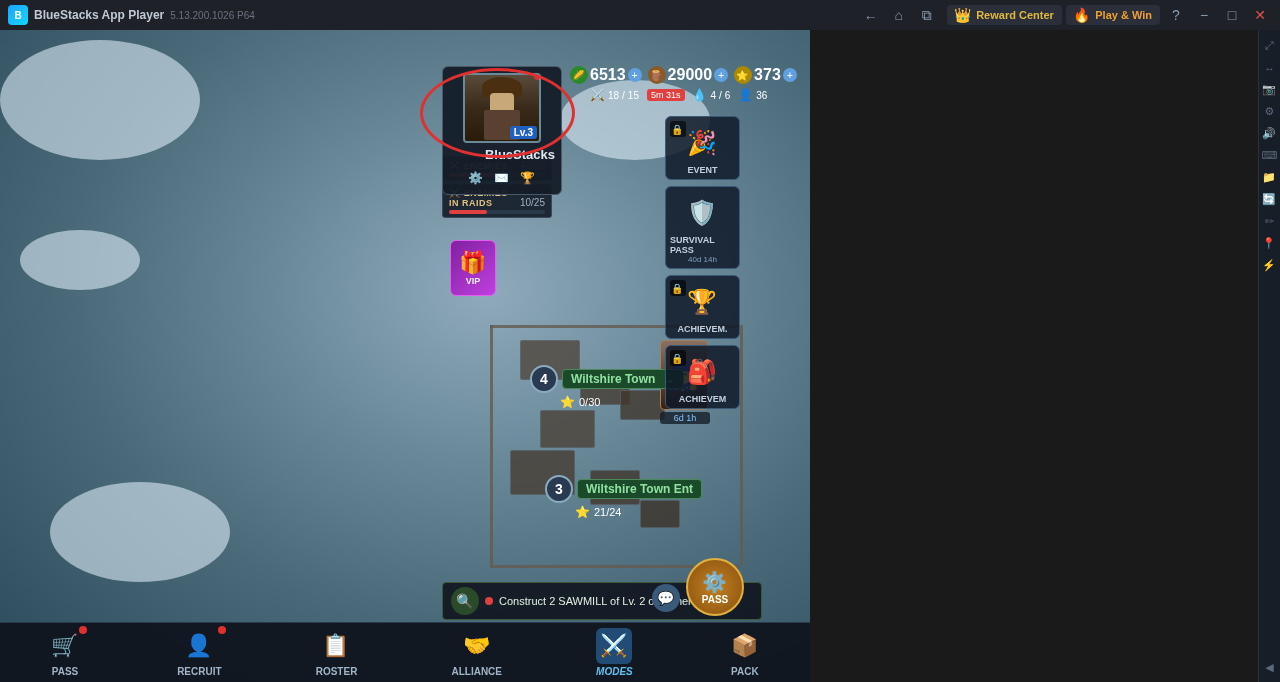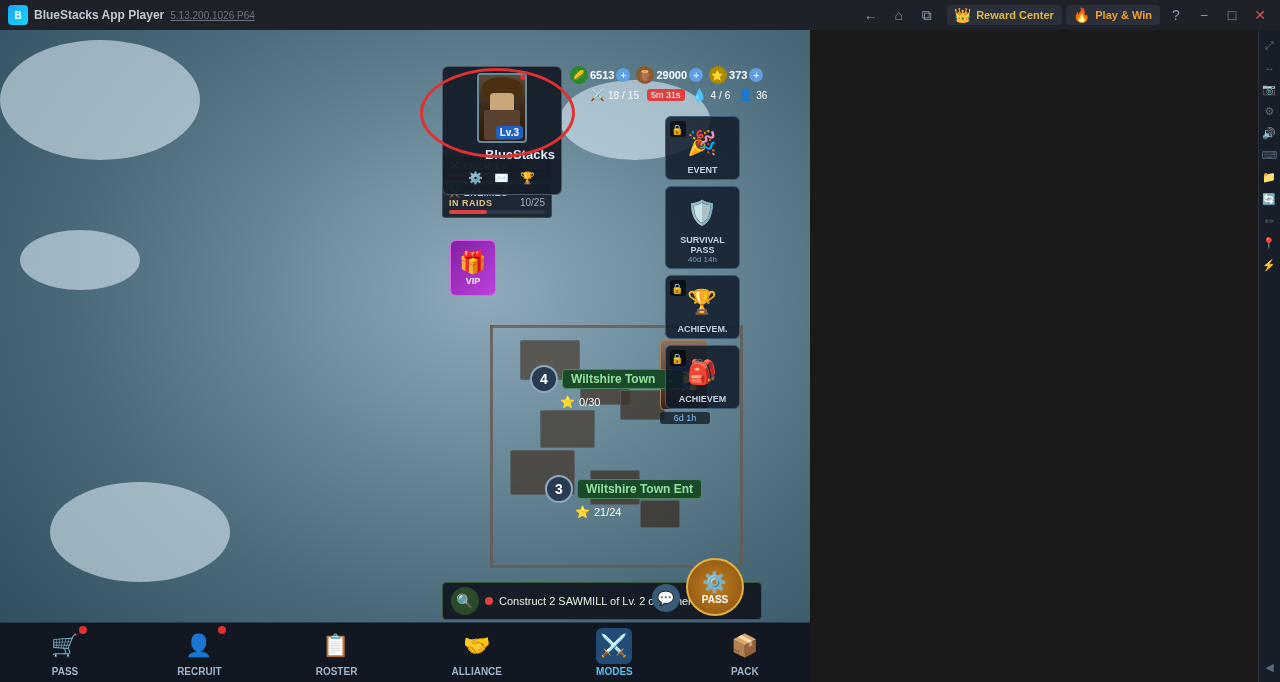--- a/index.html
+++ b/index.html
@@ -36,21 +36,20 @@
       font-size: 10px; color: white; font-weight: bold;
     }
     .app-title {
       color: #c0c8d4;
       font-size: 12px;
       font-weight: bold;
     }
     .app-version {
       color: #6a7280;
       font-size: 10px;
-      text-decoration: underline;
     }
     #titlebar-nav {
       display: flex;
       gap: 4px;
       padding: 0 8px;
     }
     .nav-btn {
       width: 24px; height: 24px;
       display: flex; align-items: center; justify-content: center;
       color: #8a9ab0;
@@ -157,21 +156,21 @@
       position: absolute;
       top: 36px; left: 442px;
       width: 120px;
       background: rgba(20, 28, 40, 0.95);
       border: 1px solid #4a5a6a;
       border-radius: 6px;
       padding: 6px;
       z-index: 50;
     }
     .profile-avatar {
-      width: 50px; height: 70px;
+      width: 78px; height: 70px;
       background: linear-gradient(135deg, #3a4a5a, #5a6a7a);
       border-radius: 4px;
       border: 2px solid #6a8a9a;
       margin: 0 auto 4px;
       position: relative;
       overflow: hidden;
       display: flex; align-items: center; justify-content: center;
     }
     .avatar-figure {
       width: 100%; height: 100%;
@@ -298,21 +297,21 @@
     }
     .resource-icon {
       width: 18px; height: 18px;
       border-radius: 50%;
       display: flex; align-items: center; justify-content: center;
       font-size: 10px;
     }
     .food-icon { background: #2a8a2a; }
     .wood-icon { background: #8a5a2a; }
     .gold-icon { background: #aa8a00; }
-    .resource-value { color: white; font-size: 11px; font-weight: bold; }
+    .resource-value { color: white; font-size: 16px; font-weight: bold; }
     .resource-plus {
       width: 14px; height: 14px;
       background: #60a0e0;
       border-radius: 50%;
       display: flex; align-items: center; justify-content: center;
       color: white; font-size: 10px; cursor: pointer;
     }
 
     
     #hud-row2 {
@@ -364,21 +363,21 @@
     }
     .game-btn-icon {
       width: 44px; height: 44px;
       display: flex; align-items: center; justify-content: center;
       font-size: 24px;
     }
     .game-btn-label {
       color: #c0d0e0;
       font-size: 9px;
       font-weight: bold;
-      text-align: center;
+      text-align: left;
     }
     .game-btn-sub {
       color: #80a0c0;
       font-size: 8px;
     }
     .lock-overlay {
       position: absolute;
       top: 4px; left: 4px;
       width: 16px; height: 16px;
       background: rgba(0,0,0,0.6);
@@ -414,21 +413,21 @@
       width: 36px; height: 36px;
       display: flex; align-items: center; justify-content: center;
       font-size: 22px;
     }
     .bottom-btn-label {
       color: #a0b4c8;
       font-size: 10px;
       font-weight: bold;
       text-align: center;
     }
-    .bottom-btn.active .bottom-btn-label { color: #60c0f0; }
+    .bottom-btn.active .bottom-btn-label { color: #60c0f0; font-style: italic; }
     .bottom-btn.active .bottom-btn-icon { filter: brightness(1.3); }
     .notif-dot {
       position: absolute;
       top: 2px; right: 4px;
       width: 8px; height: 8px;
       background: #e03030;
       border-radius: 50%;
     }
 
     

